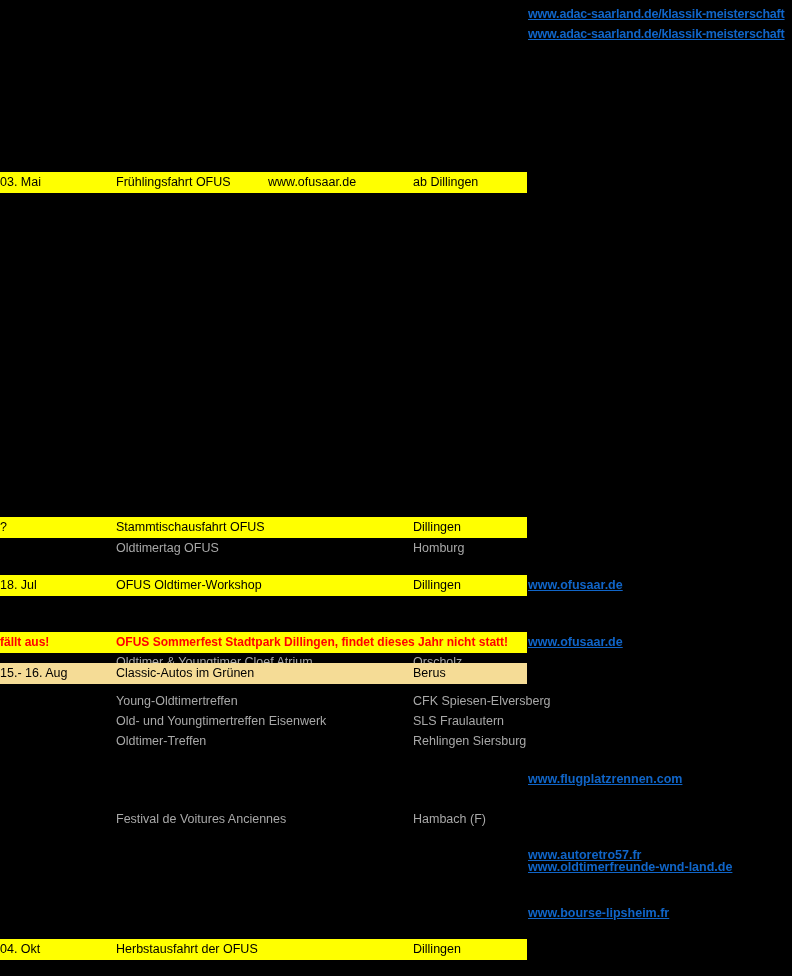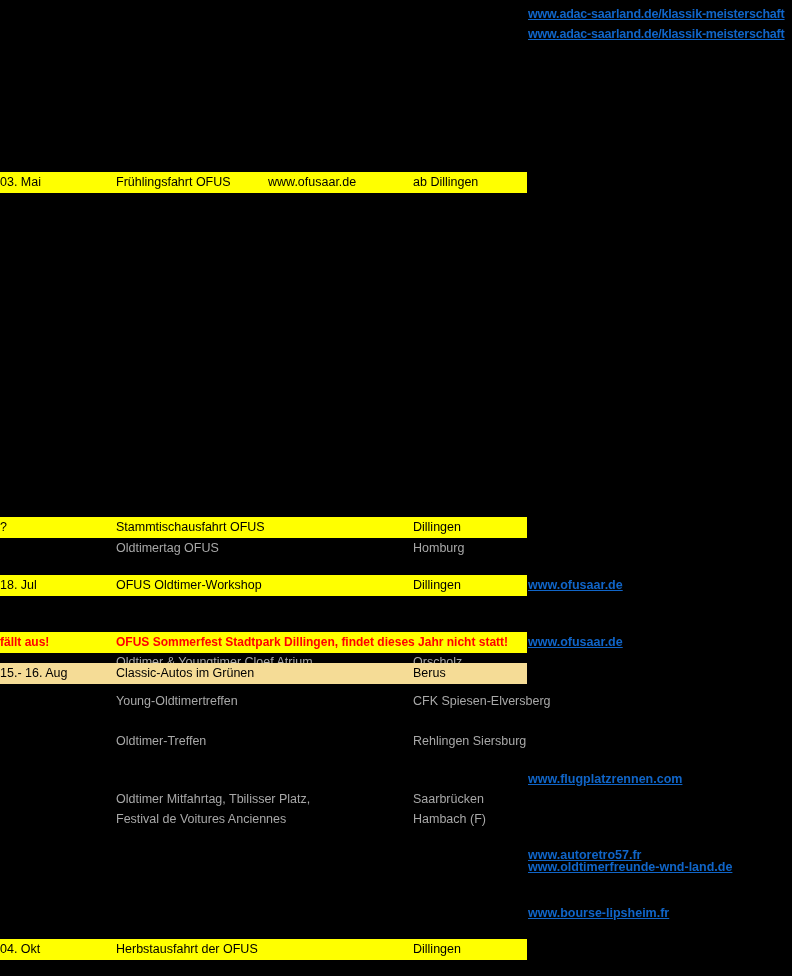--- a/index.html
+++ b/index.html
@@ -132,30 +132,30 @@
     <div class="row" style="top: 663px;">
       <div class="band muted"></div>
       <span class="col-date t-dark">15.- 16. Aug</span>
       <span class="col-title t-dark">Classic-Autos im Grünen</span>
       <span class="col-place t-dark">Berus</span>
     </div>
     <div class="row" style="top: 691px;">
       <span class="col-title t-gray">Young-Oldtimertreffen</span>
       <span class="col-place t-gray">CFK Spiesen-Elversberg</span>
     </div>
+    <div class="row" style="top: 711px;">
+      <span class="col-title t-gray">Old- und Youngtimertreffen Eisenwerk</span>
+      <span class="col-place t-gray">SLS Fraulautern</span>
+    </div>
     <div class="row" style="top: 731px;">
       <span class="col-title t-gray">Oldtimer-Treffen</span>
       <span class="col-place t-gray">Rehlingen Siersburg</span>
     </div>
     <div class="row" style="top: 769px;">
       <span class="link col-link">www.flugplatzrennen.com</span>
-    </div>
-    <div class="row" style="top: 789px;">
-      <span class="col-title t-gray">Oldtimer Mitfahrtag, Tbilisser Platz,</span>
-      <span class="col-place t-gray">Saarbrücken</span>
     </div>
     <div class="row" style="top: 809px;">
       <span class="col-title t-gray">Festival de Voitures Anciennes</span>
       <span class="col-place t-gray">Hambach (F)</span>
     </div>
     <div class="row" style="top: 845px;">
       <span class="link col-link">www.autoretro57.fr</span>
     </div>
     <div class="row" style="top: 857px;">
       <span class="link col-link">www.oldtimerfreunde-wnd-land.de</span>

